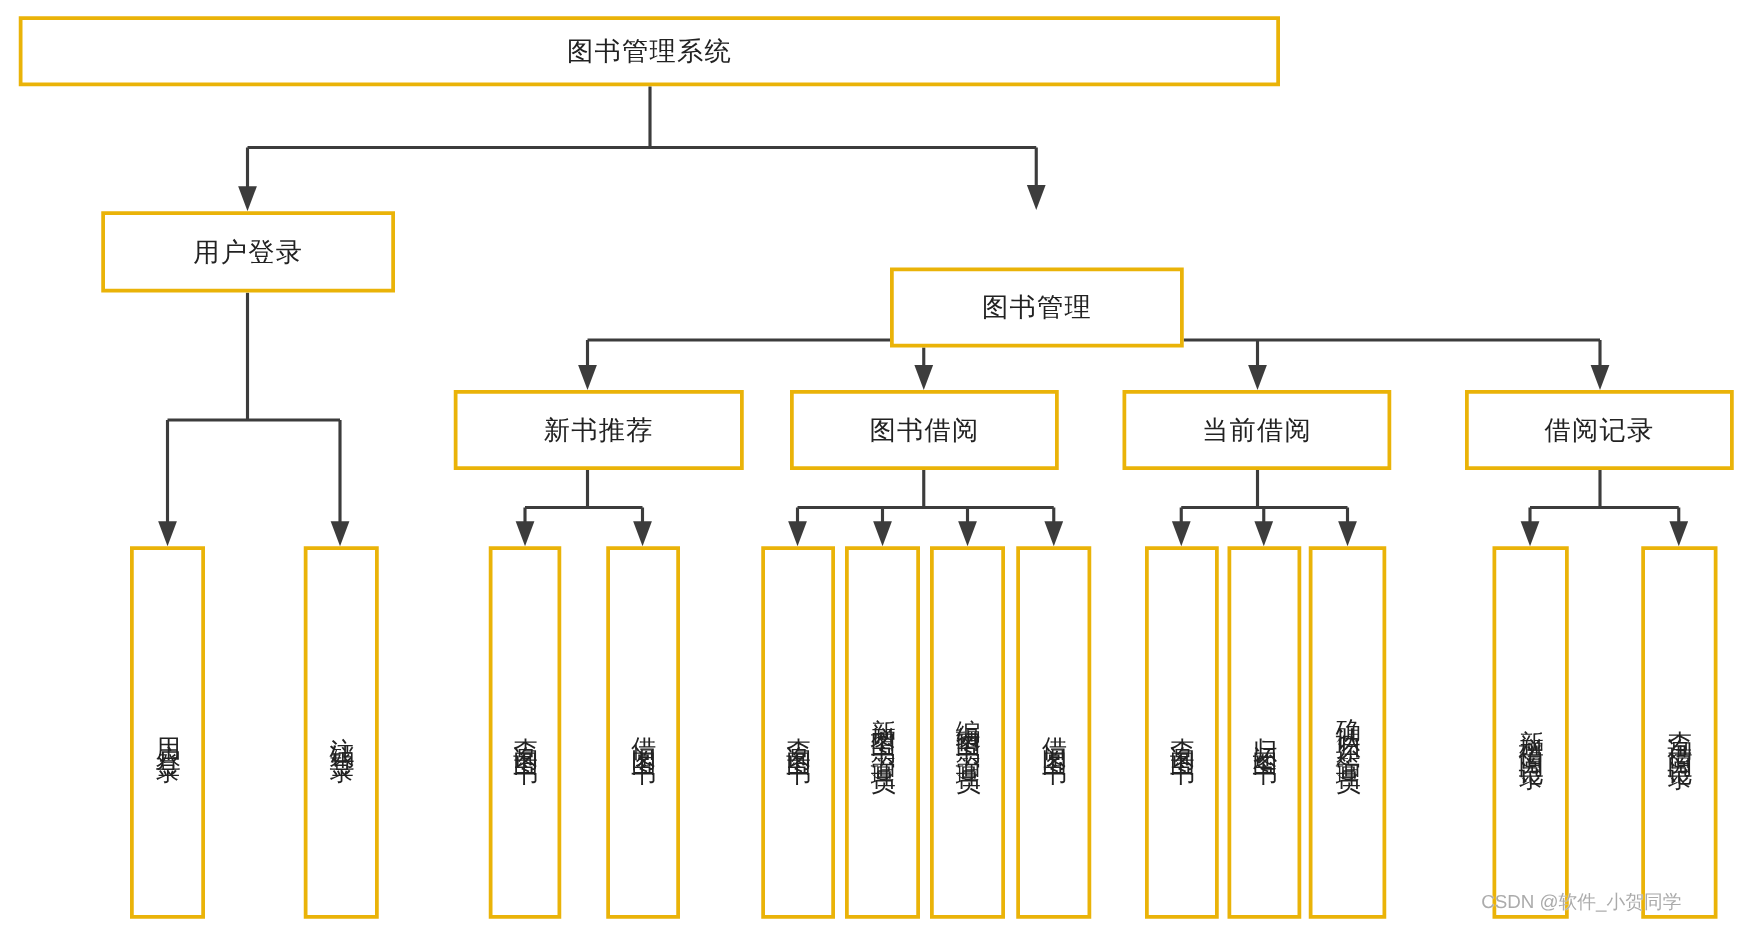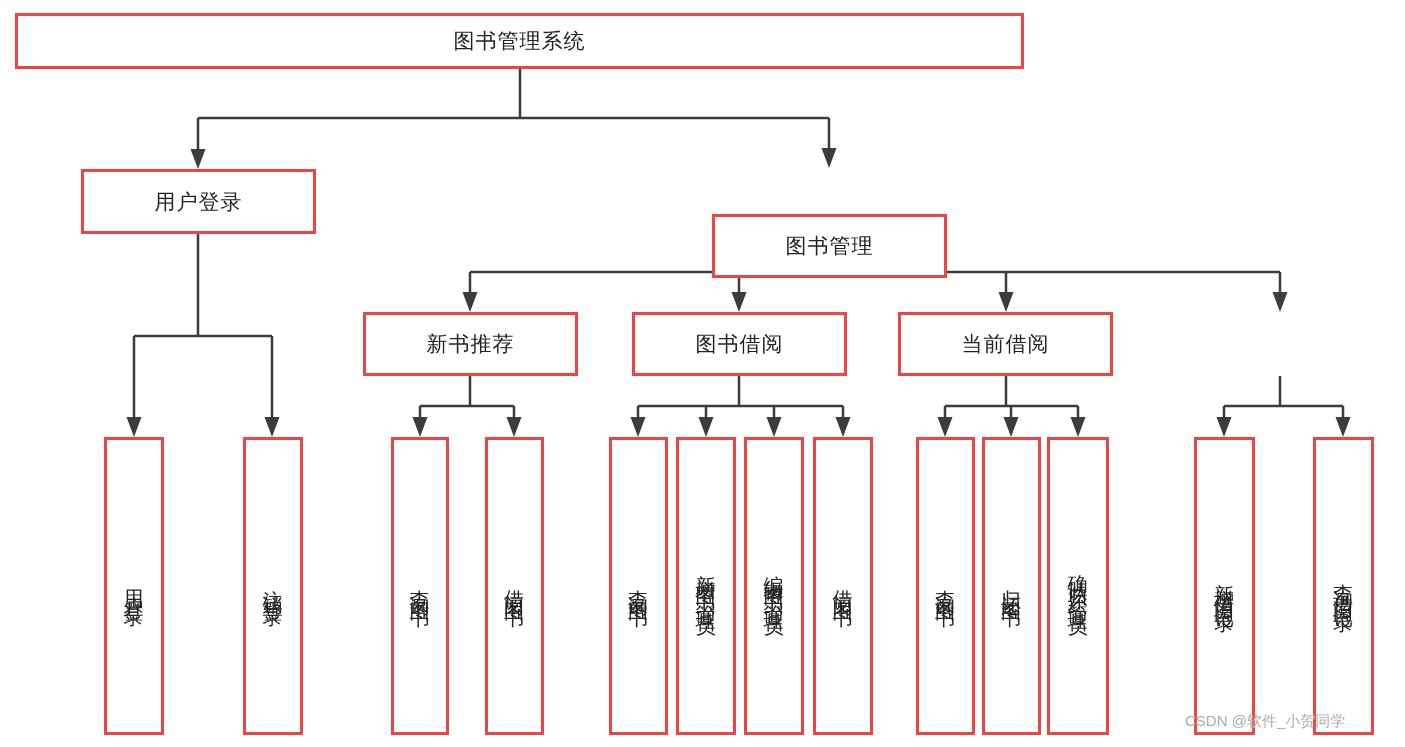--- a/index.html
+++ b/index.html
@@ -7,21 +7,21 @@
     position:relative;
     width:1405px;height:747px;
     background:#ffffff;
     font-family:"Liberation Sans","DejaVu Sans",sans-serif;
     overflow:hidden;
   }
   .node{
     position:absolute;
     box-sizing:border-box;
     background:#ffffff;
-    border:3px solid #ef4444;
+    border:3px solid #eab308;
     display:flex;
     align-items:center;
     justify-content:center;
     color:#222222;
     z-index:2;
   }
   .node.h .label{
     font-size:21px;
     letter-spacing:1px;
     white-space:nowrap;
@@ -85,28 +85,31 @@
     <span class="label">图书管理系统</span>
   </div>
 
   <div class="node h" style="left:81px;top:169px;width:235px;height:65px;">
     <span class="label">用户登录</span>
   </div>
   <div class="node h" style="left:712px;top:168px;width:235px;height:64px;margin-top:46px;">
     <span class="label">图书管理</span>
   </div>
 
-  <div class="node h" style="left:363px;top:312px;width:215px;height:64px;">
+  <div class="node h" style="left:363px;top:312px;width:232px;height:64px;">
     <span class="label">新书推荐</span>
   </div>
   <div class="node h" style="left:632px;top:312px;width:215px;height:64px;">
     <span class="label">图书借阅</span>
   </div>
   <div class="node h" style="left:898px;top:312px;width:215px;height:64px;">
     <span class="label">当前借阅</span>
+  </div>
+  <div class="node h" style="left:1172px;top:312px;width:215px;height:64px;">
+    <span class="label">借阅记录</span>
   </div>
 
   <div class="node v" style="left:104px;top:437px;width:60px;height:298px;">
     <span class="label">用户登录</span>
   </div>
   <div class="node v" style="left:243px;top:437px;width:60px;height:298px;">
     <span class="label">注销登录</span>
   </div>
 
   <div class="node v" style="left:391px;top:437px;width:58px;height:298px;">

